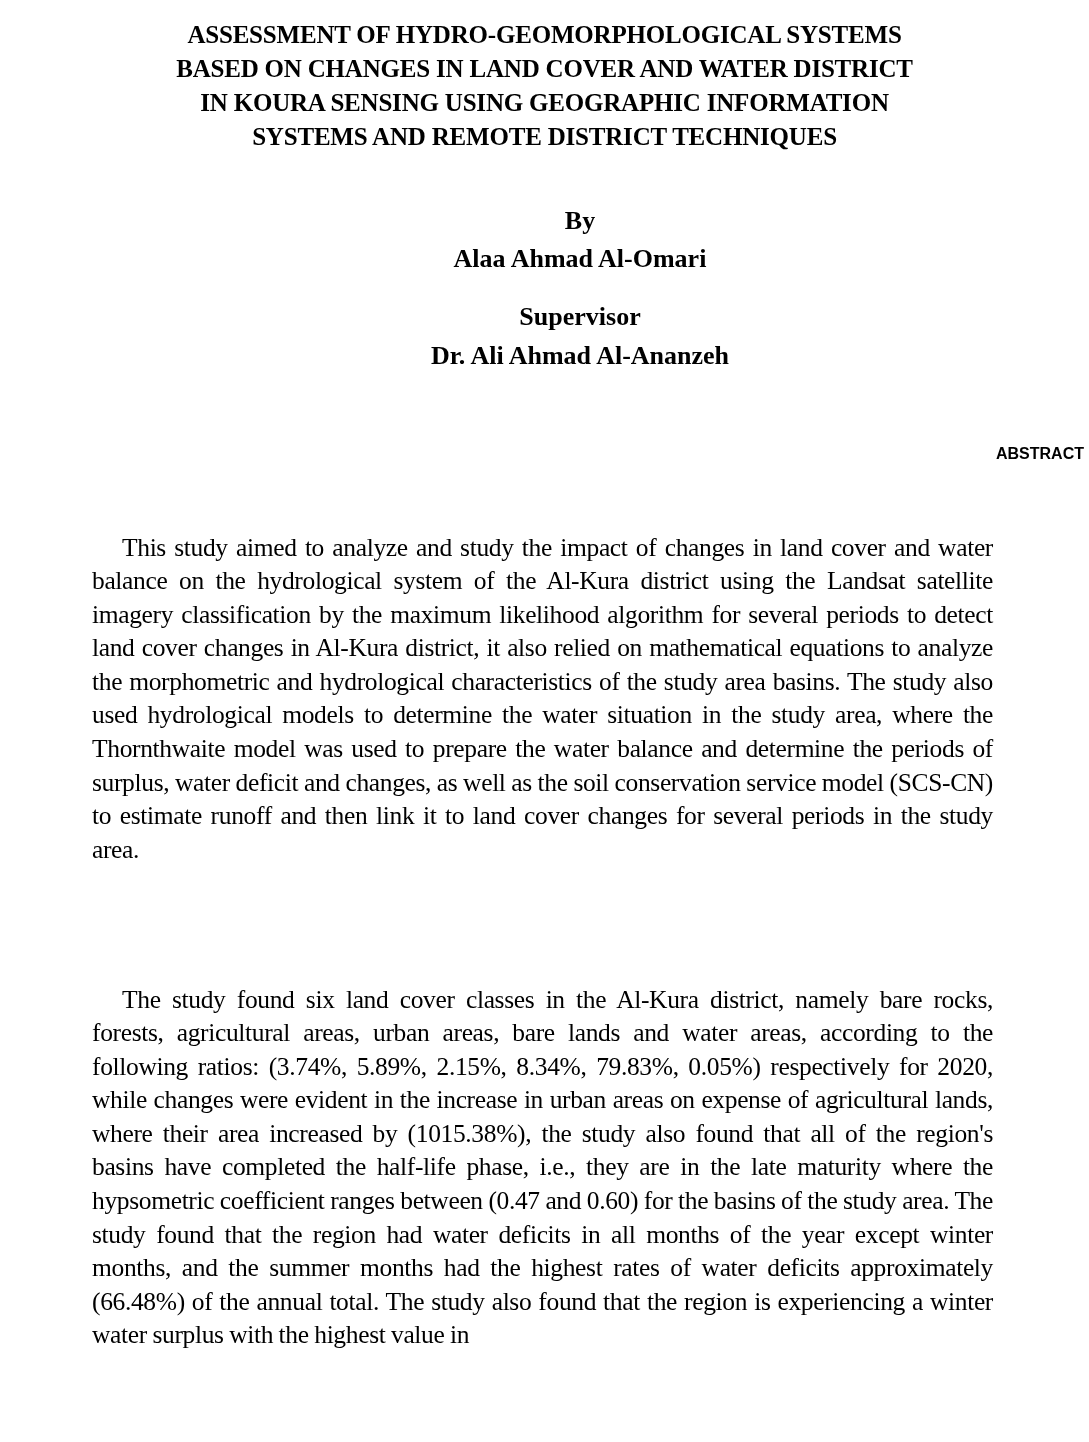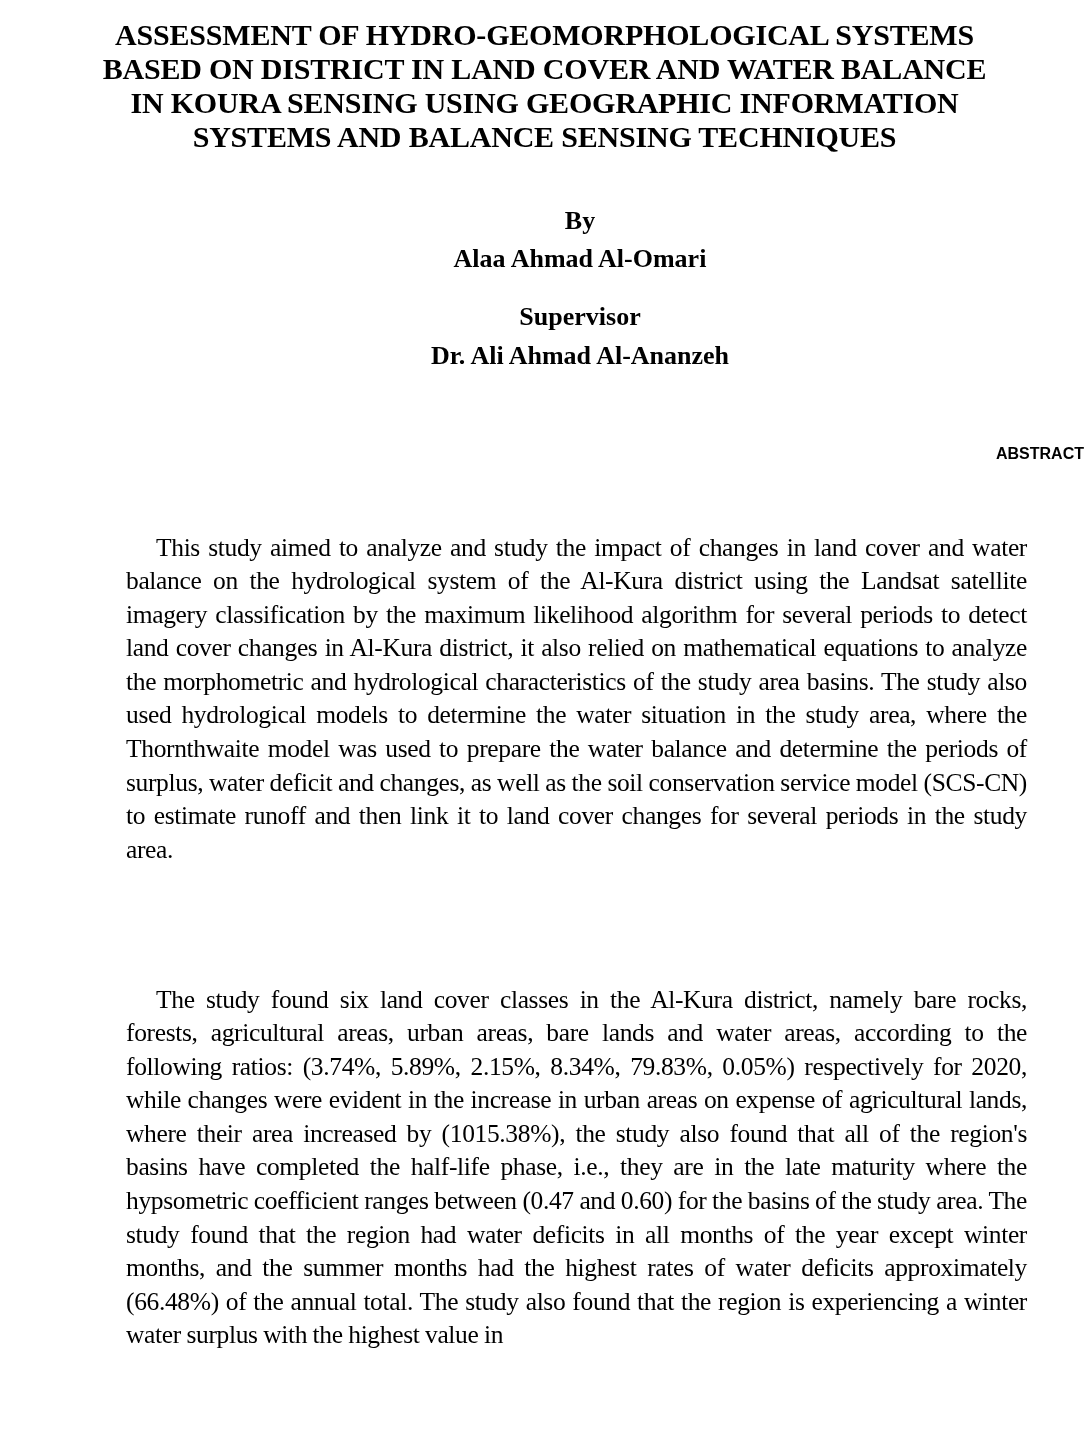--- a/index.html
+++ b/index.html
@@ -15,21 +15,21 @@
       color: #000000;
       font-family: "Liberation Serif", serif;
     }
     .title {
       position: absolute;
       left: 80px;
       top: 18px;
       width: 929px;
       text-align: center;
       font-weight: bold;
-      font-size: 30px;
+      font-size: 25px;
       line-height: 34px;
       letter-spacing: -0.2px;
     }
     .title .tline { display: block; white-space: nowrap; }
     .by {
       position: absolute;
       left: 0;
       width: 1160px;
       top: 202px;
       text-align: center;
@@ -81,33 +81,32 @@
     .para {
       position: absolute;
       left: 92px;
       width: 901px;
       font-size: 25.5px;
       line-height: 33.6px;
       text-align: justify;
       text-indent: 30px;
       letter-spacing: -0.35px;
       word-spacing: -0.5px;
-      margin-left: 34px;
     }
     .para-1 { top: 505px; }
     .para-2 { top: 957px; }
   </style>
 </head>
 <body>
 
 <div class="title">
   <span class="tline">ASSESSMENT OF HYDRO-GEOMORPHOLOGICAL SYSTEMS</span>
-  <span class="tline">BASED ON DISTRICT IN LAND COVER AND WATER BALANCE</span>
+  <span class="tline">BASED ON CHANGES IN LAND COVER AND WATER DISTRICT</span>
   <span class="tline">IN KOURA SENSING USING GEOGRAPHIC INFORMATION</span>
-  <span class="tline">SYSTEMS AND BALANCE SENSING TECHNIQUES</span>
+  <span class="tline">SYSTEMS AND REMOTE DISTRICT TECHNIQUES</span>
 </div>
 
 <div class="by">By</div>
 <div class="author">Alaa Ahmad Al-Omari</div>
 
 <div class="supervisor-label">Supervisor</div>
 <div class="supervisor-name">Dr. Ali Ahmad Al-Ananzeh</div>
 
 <div class="abstract-heading">ABSTRACT</div>
 

